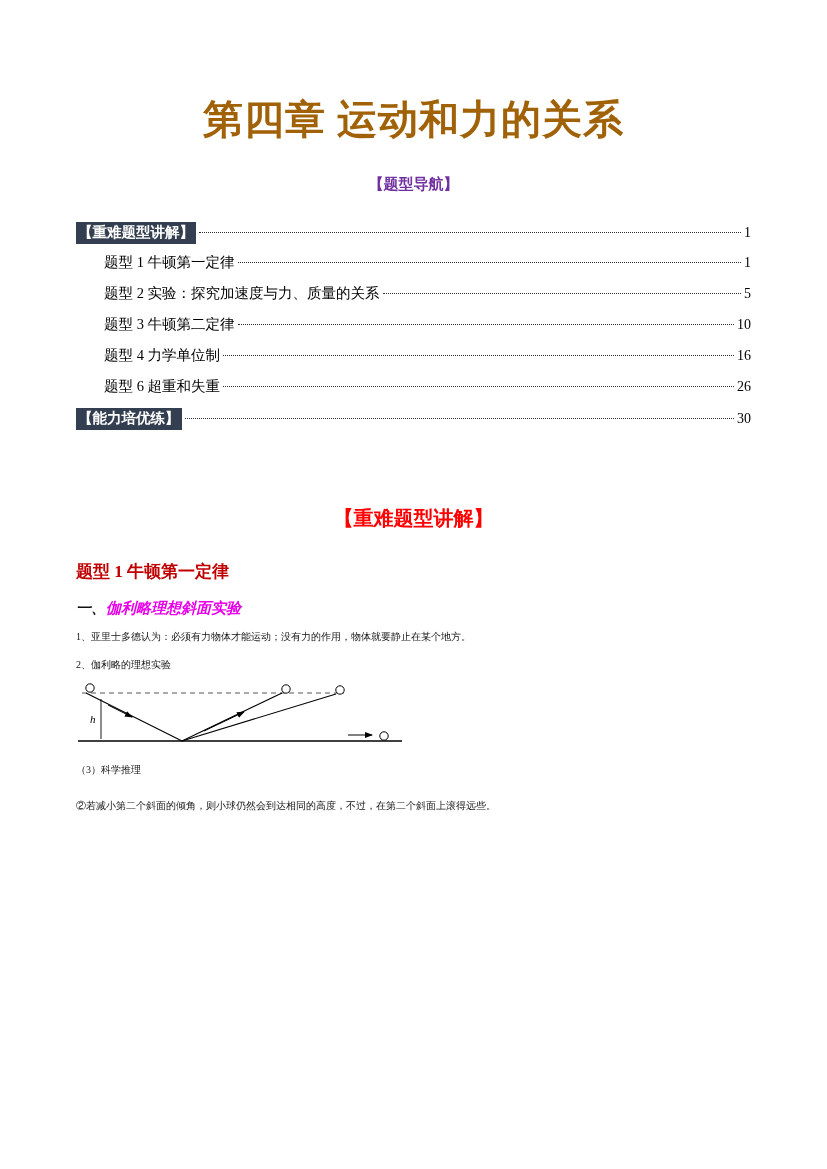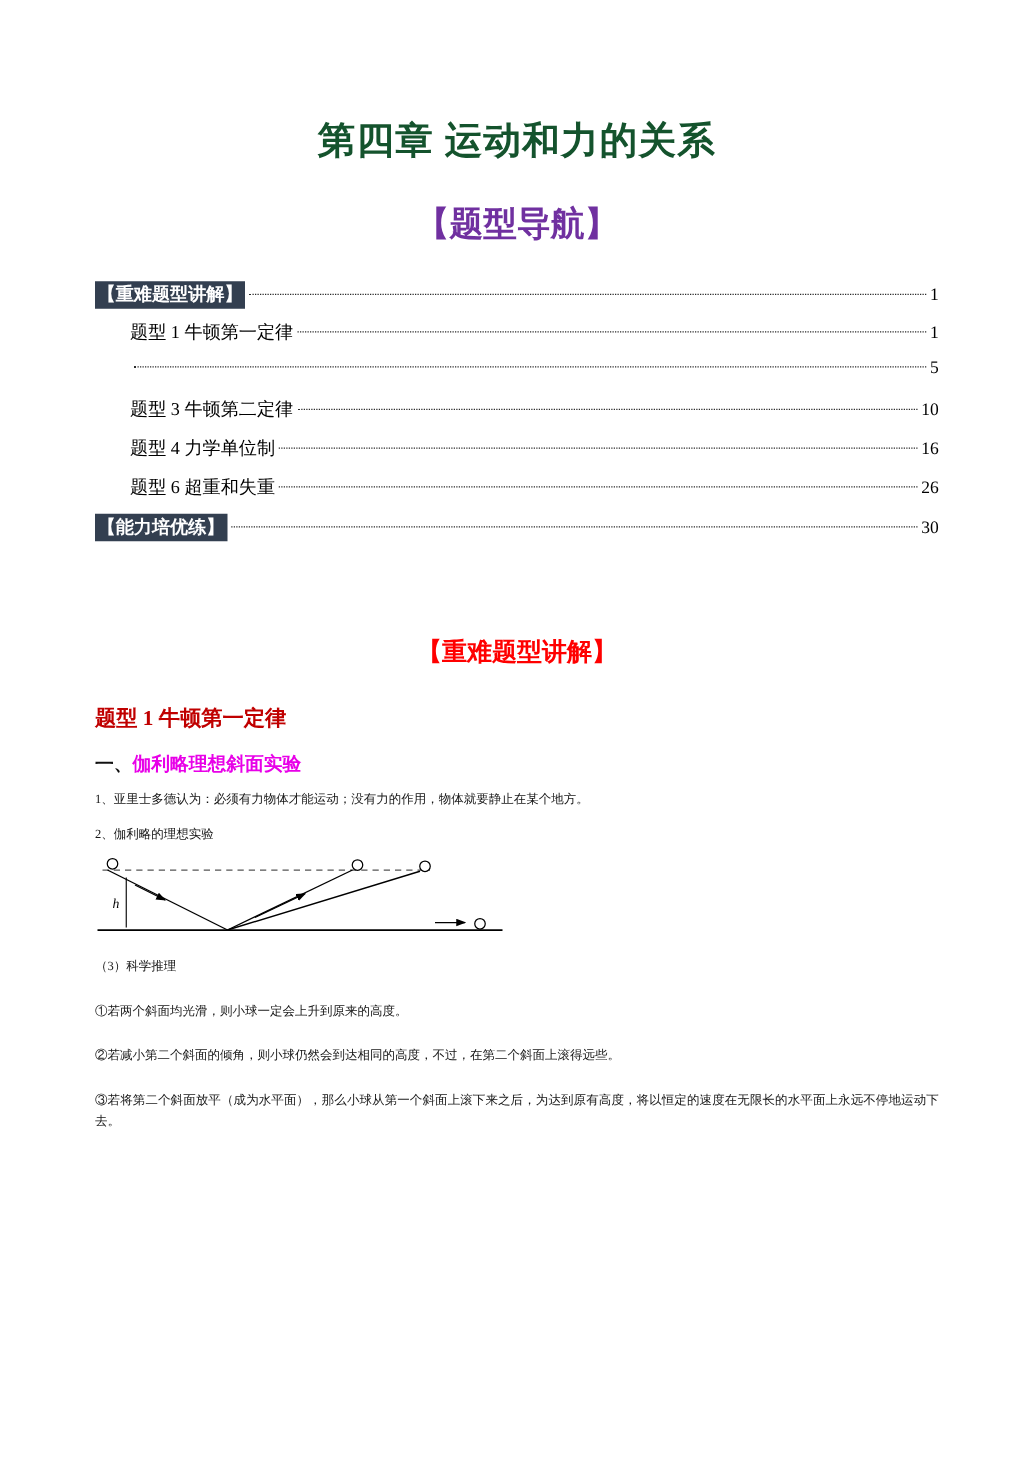--- a/index.html
+++ b/index.html
@@ -17,28 +17,28 @@
   }
   .page{
     width:827px;
     min-height:1169px;
     margin:0 auto;
     background:#ffffff;
     padding:92px 76px 60px 76px;
   }
   .doc-title{
     text-align:center;
-    font-size:30px;
+    font-size:40px;
     font-weight:700;
     letter-spacing:1px;
-    color:#14532d;
+    color:#a16207;
   }
   .nav-heading{
     text-align:center;
-    font-size:27px;
+    font-size:15px;
     font-weight:700;
     color:var(--nav-heading);
     margin-top:28px;
   }
   .toc{
     margin-top:28px;
   }
   .toc-row{
     display:flex;
     align-items:baseline;
@@ -80,20 +80,21 @@
   .topic-heading{
     margin-top:28px;
     font-size:17px;
     font-weight:700;
     color:var(--topic-red);
   }
   .subsection-heading{
     margin-top:16px;
     font-size:15px;
     font-weight:700;
+    font-style:italic;
   }
   .subsection-prefix{color:#111;}
   .subsection-title{color:var(--subsection-magenta);}
   .para{
     margin-top:10px;
     font-size:10px;
     line-height:1.75;
     color:#151515;
     text-align:justify;
   }
@@ -118,20 +119,21 @@
       <span class="pagenum">1</span>
     </div>
 
     <div class="toc-row indent">
       <span class="toc-label">题型 1 牛顿第一定律</span>
       <span class="leader"></span>
       <span class="pagenum">1</span>
     </div>
 
     <div class="toc-row indent">
+      <span class="toc-label">题型 2 实验：探究加速度与力、质量的关系</span>
       <span class="leader"></span>
       <span class="pagenum">5</span>
     </div>
 
     <div class="toc-row indent">
       <span class="toc-label">题型 3 牛顿第二定律</span>
       <span class="leader"></span>
       <span class="pagenum">10</span>
     </div>
 
@@ -193,17 +195,15 @@
 
       <line x1="106" y1="60" x2="260" y2="13" stroke="#000" stroke-width="1.1"></line>
       <circle cx="264" cy="9" r="4.2" fill="#fff" stroke="#000" stroke-width="1"></circle>
 
       <line x1="272" y1="54" x2="296" y2="54" stroke="#000" stroke-width="1" marker-end="url(#ah)"></line>
       <circle cx="308" cy="55" r="4.2" fill="#fff" stroke="#000" stroke-width="1"></circle>
     </svg>
   </div>
 
   <div class="para">（3）科学推理</div>
-  <div class="para spaced">①若两个斜面均光滑，则小球一定会上升到原来的高度。</div>
   <div class="para spaced">②若减小第二个斜面的倾角，则小球仍然会到达相同的高度，不过，在第二个斜面上滚得远些。</div>
-  <div class="para spaced">③若将第二个斜面放平（成为水平面），那么小球从第一个斜面上滚下来之后，为达到原有高度，将以恒定的速度在无限长的水平面上永远不停地运动下去。</div>
 
 </div>
 
 </body></html>

